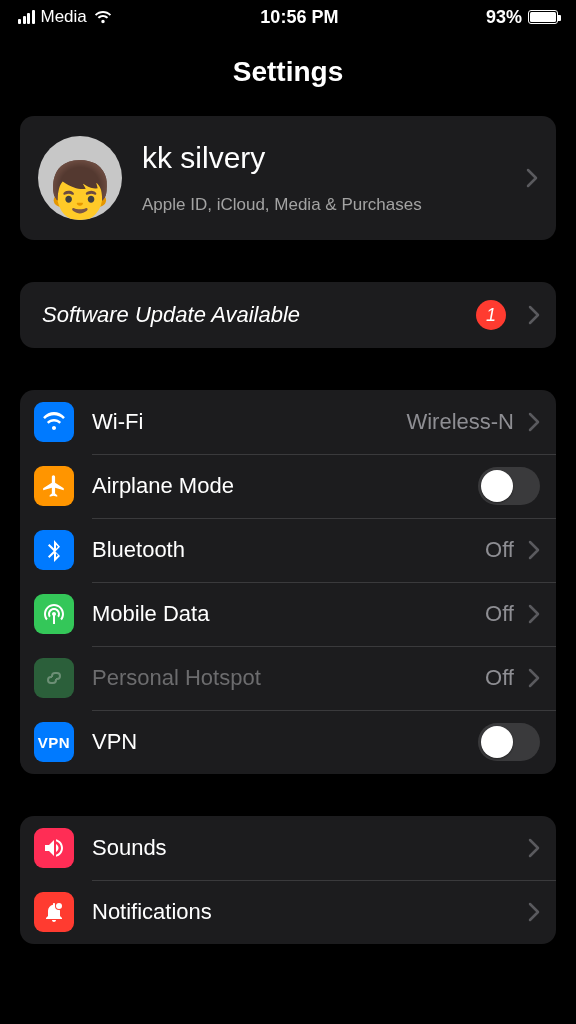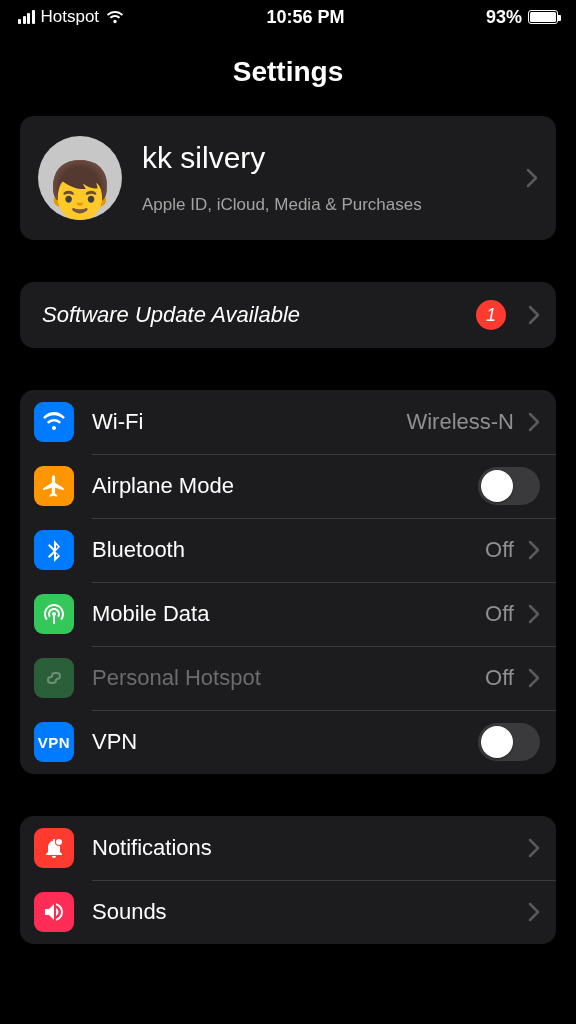--- a/index.html
+++ b/index.html
@@ -128,21 +128,21 @@
 <body>
 
 <div class="status-bar">
   <div class="status-left">
     <div class="signal-bars">
       <span style="height:5px"></span>
         <span style="height:8px"></span>
         <span style="height:11px"></span>
         <span style="height:14px"></span>
     </div>
-    <span class="carrier">Hotspot</span>
+    <span class="carrier">Media</span>
     <svg class="wifi-svg" width="20" height="14" viewBox="0 0 20 14">
       <path d="M10 13.2c.9 0 1.7-.8 1.7-1.7S10.9 9.8 10 9.8s-1.7.8-1.7 1.7.8 1.7 1.7 1.7zM6.1 8.6c2.1-2.1 5.6-2.1 7.7 0l1.4-1.4c-2.9-2.9-7.6-2.9-10.5 0l1.4 1.4zM3.3 5.8c3.7-3.7 9.7-3.7 13.4 0l1.4-1.4C13.6-.1 6.4-.1 1.9 4.4l1.4 1.4z" fill="#fff"></path>
     </svg>
   </div>
   <div>10:56 PM</div>
   <div class="status-right">
     <span>93%</span>
     <div class="battery-wrap">
       <div class="battery">
           <div class="battery-fill"></div>
@@ -264,42 +264,42 @@
     <div class="toggle">
         <div class="toggle-knob"></div>
       </div>
   </div>
 
 </div>
 
 <div class="group">
 
   <div class="row">
+    <div class="icon-box" style="background:#ff2d55">
+      <svg width="24" height="24" viewBox="0 0 24 24">
+          <path fill="#fff" d="M3 9v6h4l5 5V4L7 9H3zm13.5 3c0-1.8-1-3.3-2.5-4.1v8.1c1.5-.7 2.5-2.3 2.5-4zM14 3.2v2.1c2.9.9 5 3.5 5 6.7s-2.1 5.9-5 6.7v2.1c4-.9 7-4.5 7-8.8s-3-7.9-7-8.8z"></path>
+        </svg>
+    </div>
+    <div class="row-label">Sounds</div>
+    <div class="chevron">
+      <svg width="12" height="20" viewBox="0 0 12 20">
+          <path d="M2 2l8 8-8 8" stroke="#5a5a5e" stroke-width="2.5" fill="none" stroke-linecap="round" stroke-linejoin="round"></path>
+        </svg>
+    </div>
+  </div>
+
+  <div class="row">
     <div class="icon-box" style="background:#ff3b30">
       <svg width="24" height="24" viewBox="0 0 24 24">
           <path fill="#fff" d="M12 22c1.1 0 2-.9 2-2h-4c0 1.1.9 2 2 2zm6-6v-5c0-3.1-2.1-5.6-5-6.3V4c0-.6-.4-1-1-1s-1 .4-1 1v.7c-2.9.7-5 3.2-5 6.3v5l-2 2v1h16v-1l-2-2z"></path>
           <circle cx="17" cy="6" r="4" fill="#ff3b30"></circle>
           <circle cx="17" cy="6" r="3" fill="#fff"></circle>
         </svg>
     </div>
     <div class="row-label">Notifications</div>
     <div class="chevron">
       <svg width="12" height="20" viewBox="0 0 12 20">
           <path d="M2 2l8 8-8 8" stroke="#5a5a5e" stroke-width="2.5" fill="none" stroke-linecap="round" stroke-linejoin="round"></path>
         </svg>
     </div>
   </div>
 
-  <div class="row">
-    <div class="icon-box" style="background:#ff2d55">
-      <svg width="24" height="24" viewBox="0 0 24 24">
-          <path fill="#fff" d="M3 9v6h4l5 5V4L7 9H3zm13.5 3c0-1.8-1-3.3-2.5-4.1v8.1c1.5-.7 2.5-2.3 2.5-4zM14 3.2v2.1c2.9.9 5 3.5 5 6.7s-2.1 5.9-5 6.7v2.1c4-.9 7-4.5 7-8.8s-3-7.9-7-8.8z"></path>
-        </svg>
-    </div>
-    <div class="row-label">Sounds</div>
-    <div class="chevron">
-      <svg width="12" height="20" viewBox="0 0 12 20">
-          <path d="M2 2l8 8-8 8" stroke="#5a5a5e" stroke-width="2.5" fill="none" stroke-linecap="round" stroke-linejoin="round"></path>
-        </svg>
-    </div>
-  </div>
-
 </div>
 
 </body></html>

